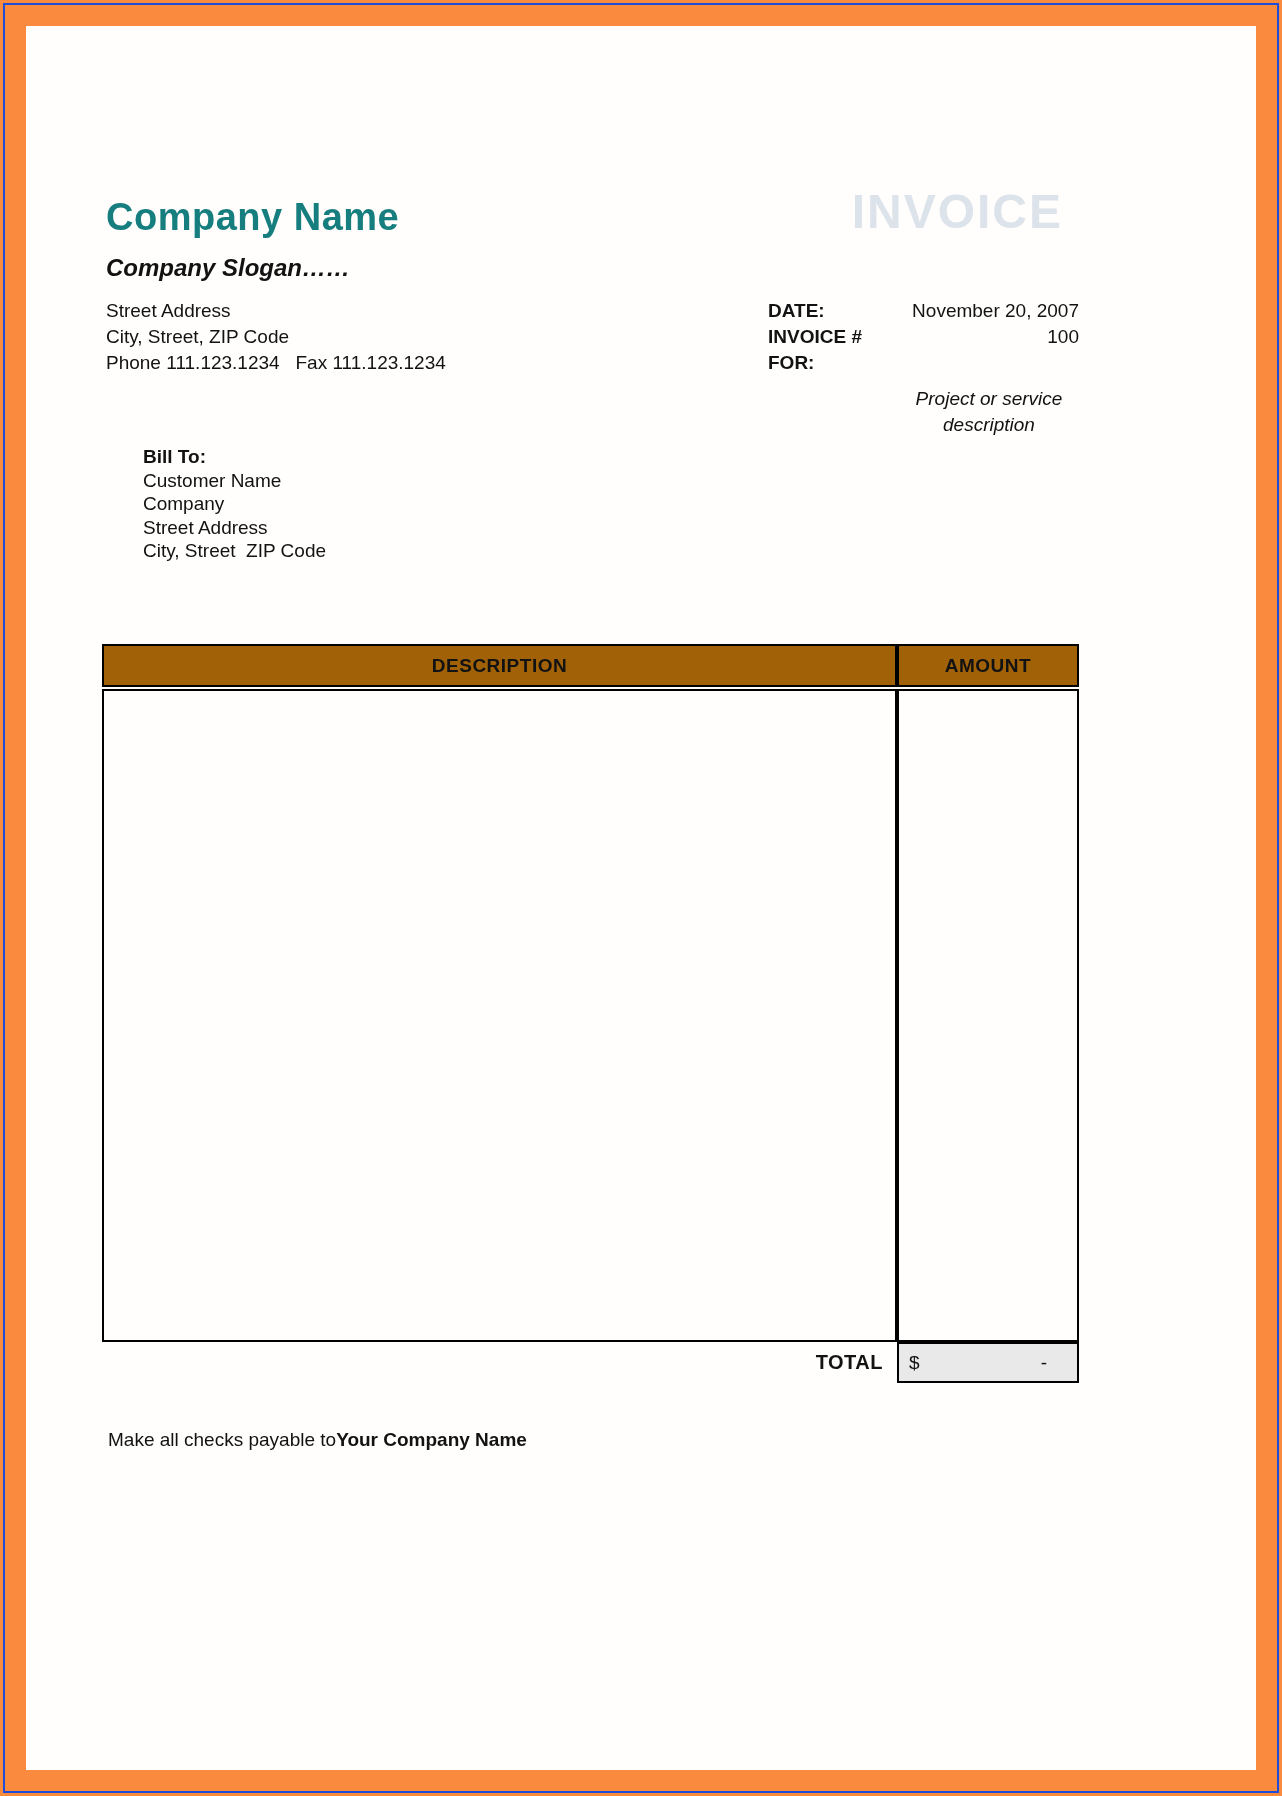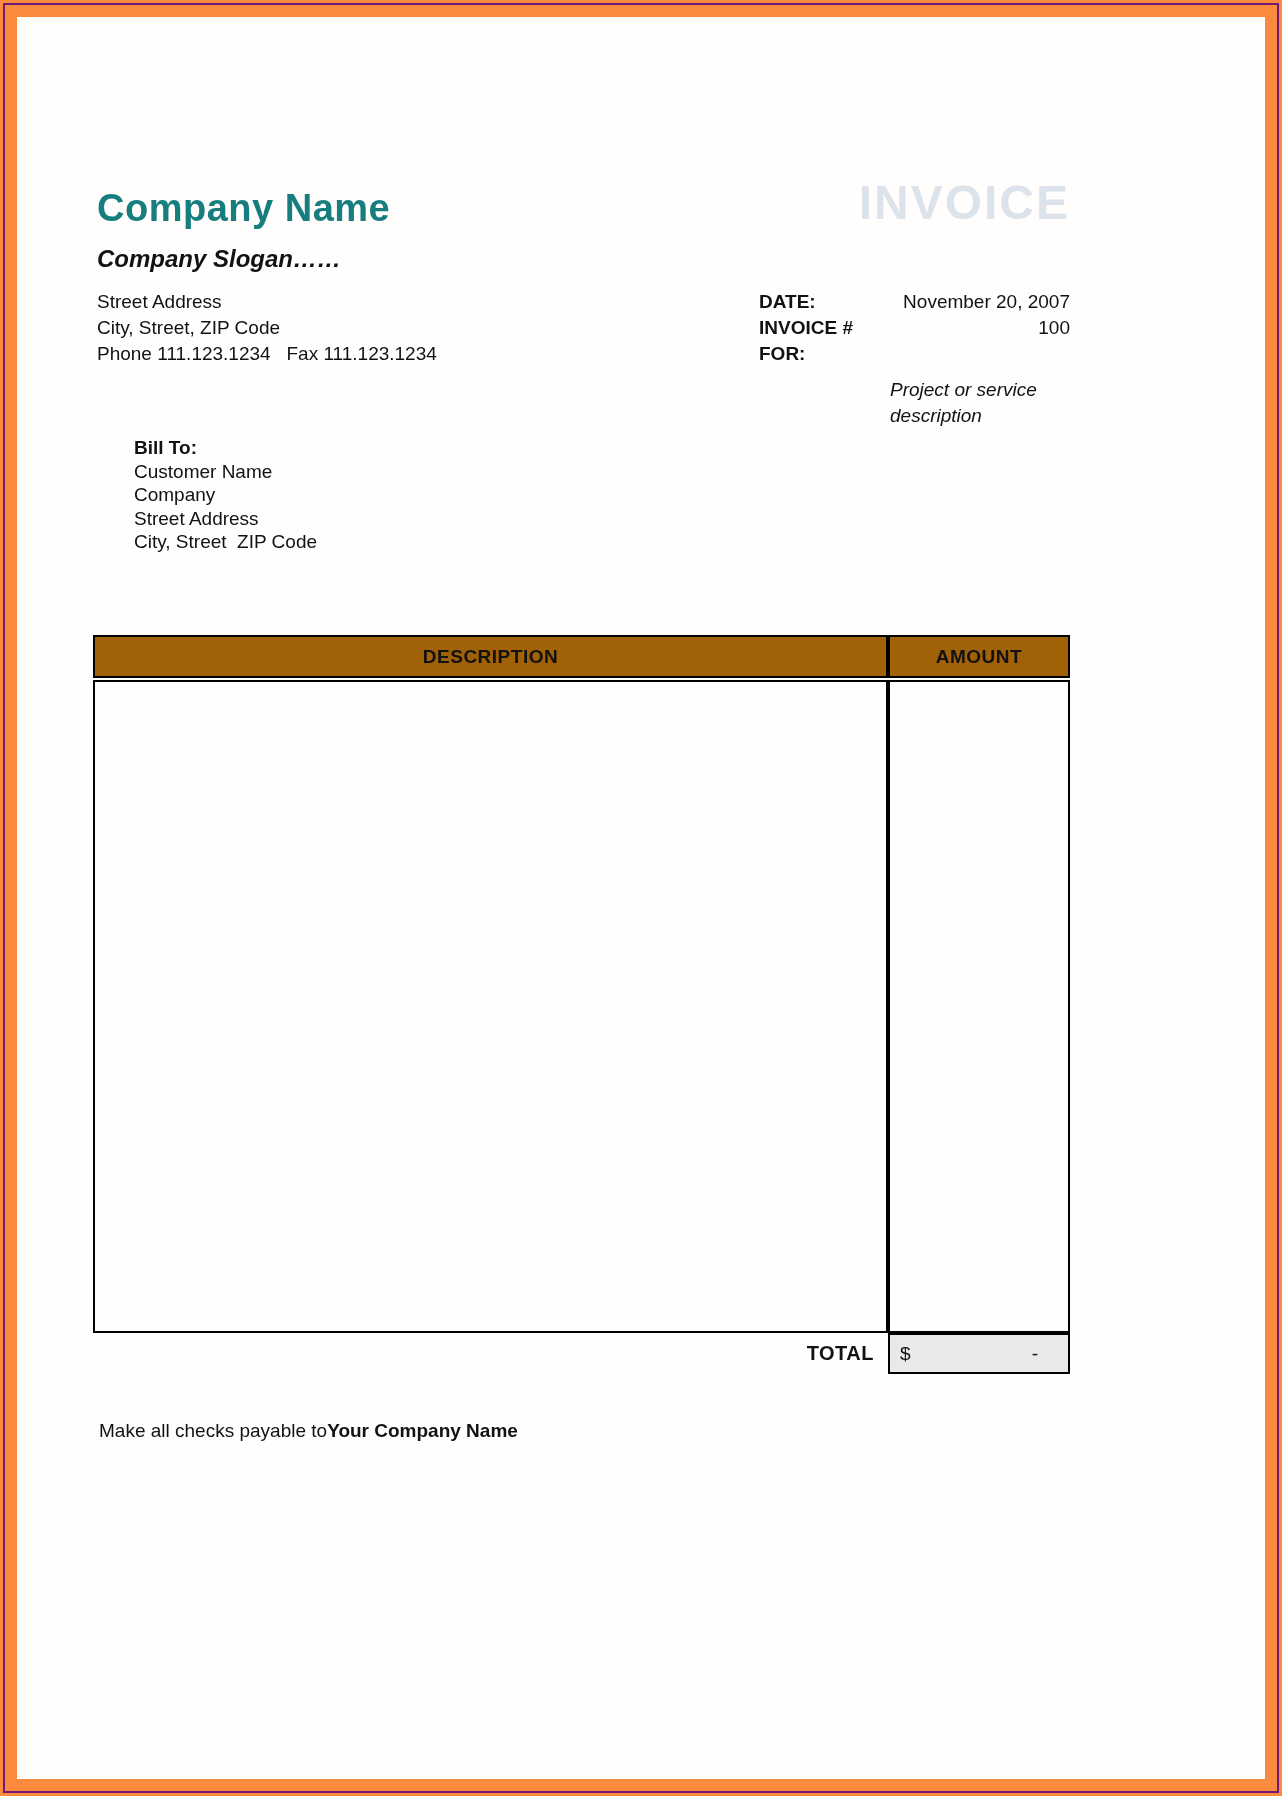--- a/index.html
+++ b/index.html
@@ -12,61 +12,61 @@
   }
   .frame-outer {
     position:absolute; inset:0;
     background:#fa8a3e;
     padding:3px;
     box-sizing:border-box;
   }
   .frame-inner {
     height:100%;
     box-sizing:border-box;
-    border:2px solid #701a75;
+    border:2px solid #1d4ed8;
     background:#fa8a3e;
-    padding:12px;
+    padding:21px;
   }
   .paper {
     position:relative;
     height:100%;
     background:#fffefd;
   }
   .content {
     position:absolute; left:80px; top:0; width:973px; height:100%;
   }
   .company-name {
     position:absolute; top:172px; left:0;
     font-size:38px; font-weight:bold; line-height:1;
     color:#177e7f; letter-spacing:0.5px;
     margin:0;
   }
   .invoice-title {
-    position:absolute; top:162px; right:0;
+    position:absolute; top:162px; right:16px;
     font-size:48px; font-weight:bold; line-height:1;
     color:#dce3ea; letter-spacing:2px;
     margin:0;
   }
   .slogan {
     position:absolute; top:228px; left:0;
     font-size:24px; font-weight:bold; font-style:italic;
     line-height:1.2;
   }
   .address {
     position:absolute; top:272px; left:0;
     font-size:19px; line-height:26px;
   }
   .pre { white-space:pre; }
   .info {
     position:absolute; top:272px; left:662px; width:311px;
     font-size:19px; line-height:26px;
   }
   .info-row { display:flex;gap:36px; }
   .info-label { font-weight:bold; white-space:pre; }
-  .info-value { margin-left:auto; text-align:left; }
+  .info-value { margin-left:auto; text-align:center; }
   .info-value.italic { font-style:italic; max-width:180px;margin-top:36px; }
   .bill-to {
     position:absolute; top:419px; left:0;
     font-size:19px; line-height:23.5px;margin-left:37px;
   }
   .bill-to-heading { font-weight:bold; }
   .invoice-table {
     position:absolute; top:618px; left:-4px; width:977px;
   }
   .t-row { display:flex; }

